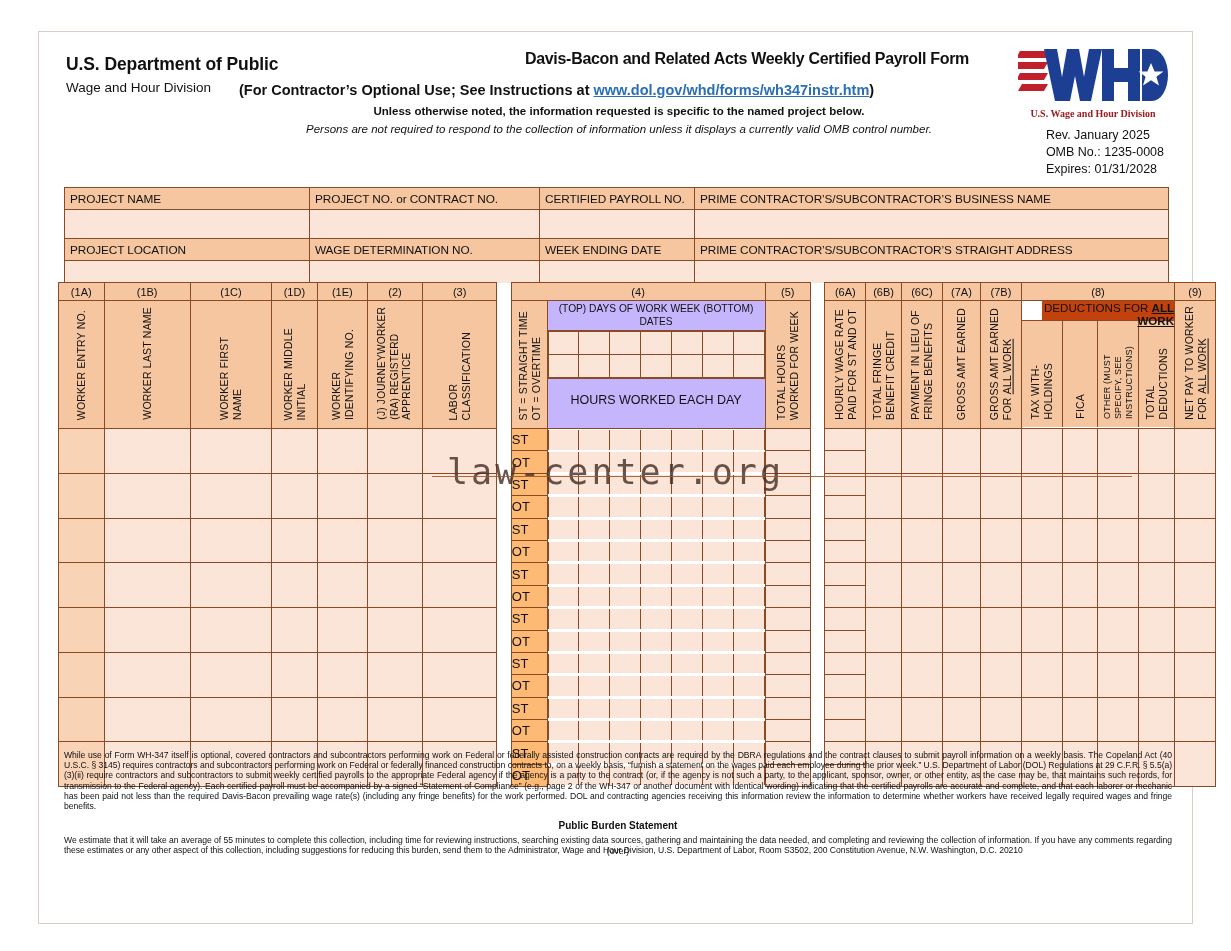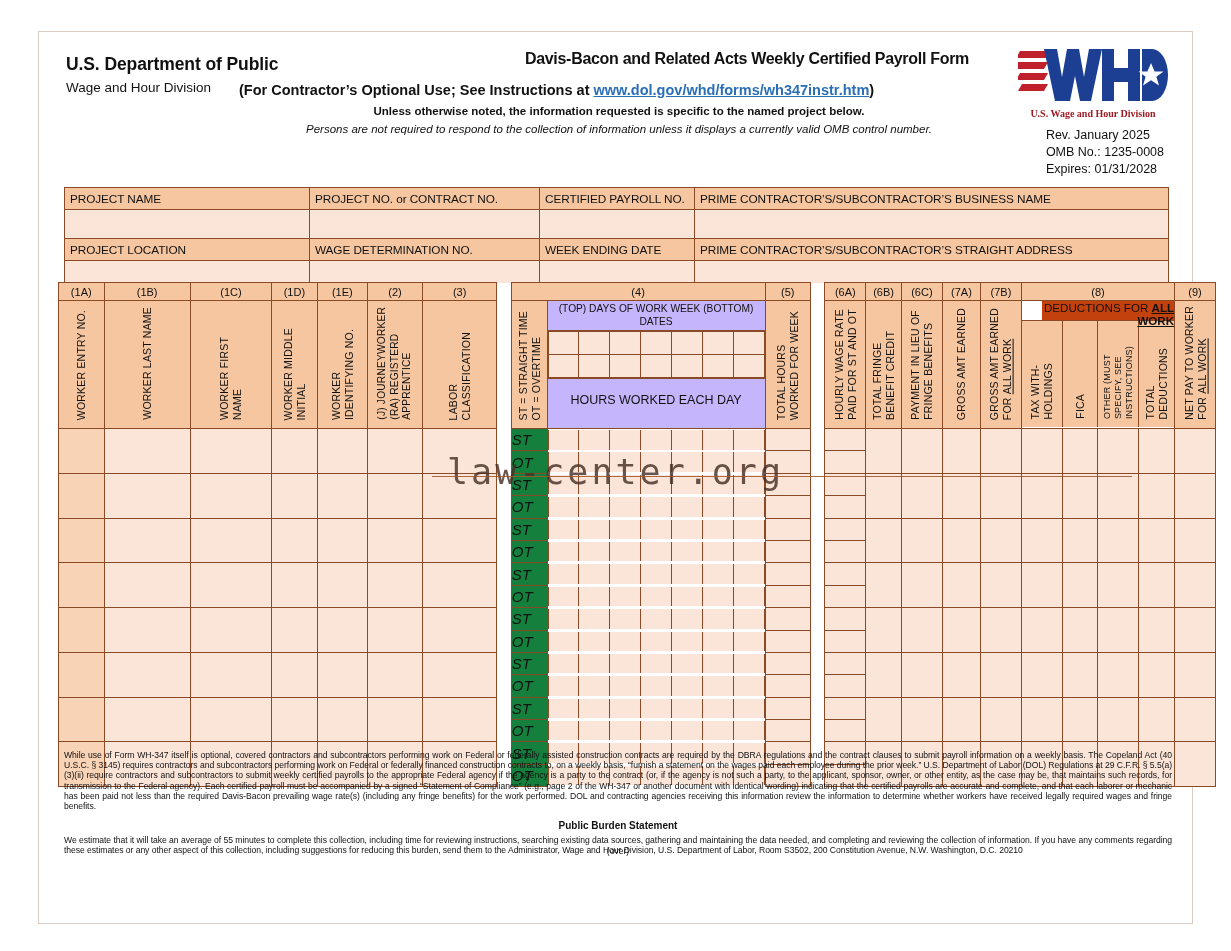--- a/index.html
+++ b/index.html
@@ -61,21 +61,21 @@
   .daytop{font-size:10.2px;text-align:center;line-height:12.5px;padding:2px 0 2px;border-bottom:1.2px solid #8a4a26;}
   .daymini{width:100%;border-collapse:collapse;table-layout:fixed;}
   .daymini td{border:1.1px solid #8a4a26;height:22px;background:#fbe5d8;}
   .dayhours{text-align:center;font-size:12.5px;line-height:19px;padding:12px 0 6px;border-top:1.2px solid #8a4a26;}
 
   .dedhdr{background:#c2410c;text-align:right;font-size:11.6px;height:19px;margin-left:20px;}
 
   
   td.d{background:#fbe5d8;height:21.4px;}
   td.dentry{background:#f8d3b6;}
-  td.stot{background:#15803d;font-size:15px;padding:0 0 0 5px;height:21.4px;letter-spacing:.2px;font-style:italic;}
+  td.stot{background:#fdba74;font-size:13px;padding:0 0 0 5px;height:21.4px;letter-spacing:.2px;}
   tr.otrow td.d, tr.otrow td.dthin{border-top:1px solid #c8a58c;}
   .halfsep{border-top:1px solid #c8a58c !important;}
 
   
   .foot{position:absolute;left:25px;top:718px;width:1108px;}
   .foot p{margin:0;font-size:8.6px;line-height:10.2px;text-align:justify;letter-spacing:-.05px;}
   .pbs{text-align:center;font-size:10px;font-weight:bold;margin:9px 0 4px;}
   .over{text-align:center;font-size:8.6px;margin-top:-10px;}
 
   

